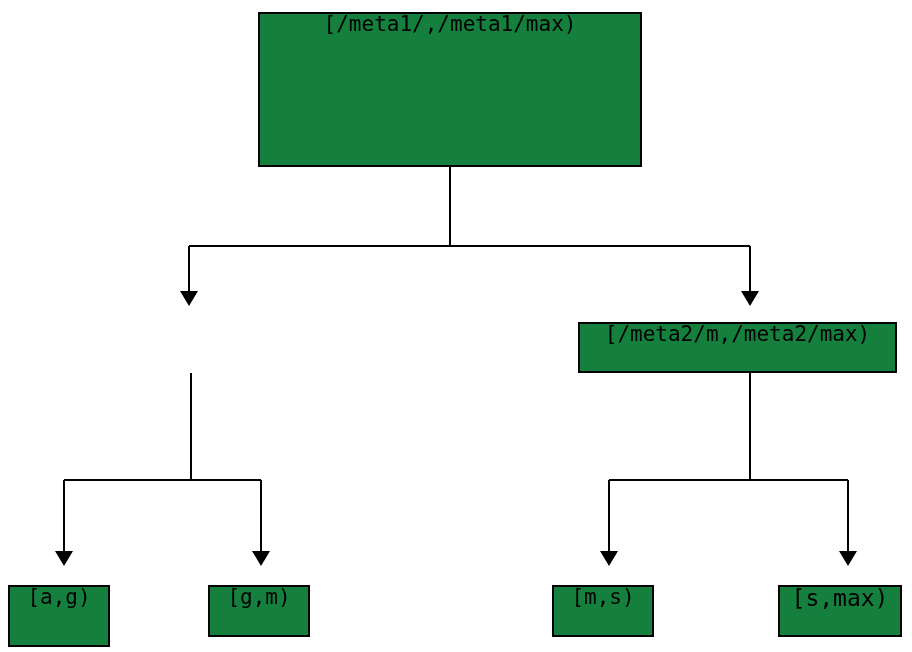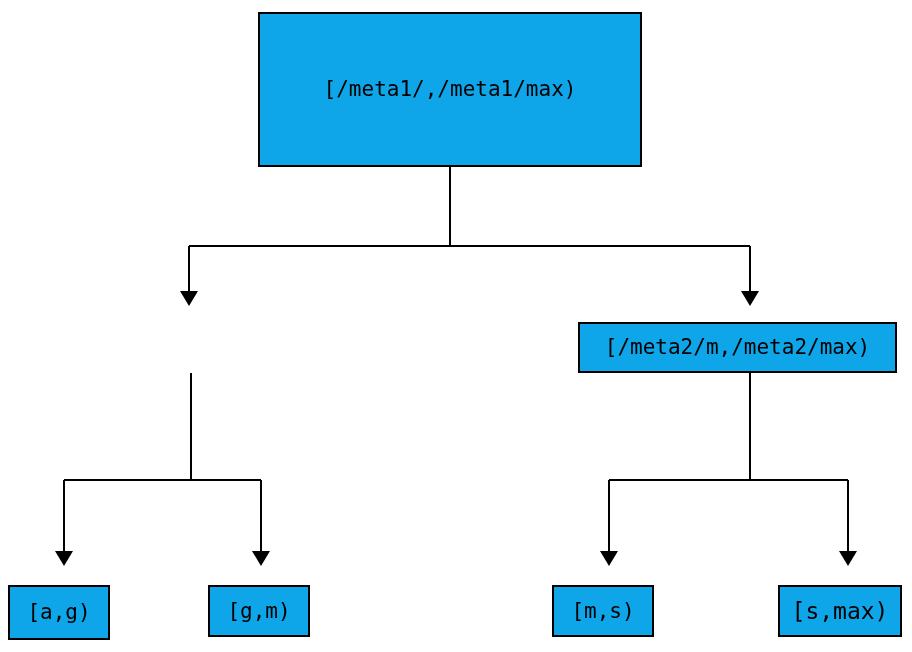--- a/index.html
+++ b/index.html
@@ -13,23 +13,22 @@
     width: 912px;
     height: 652px;
     background: #ffffff;
     overflow: hidden;
     font-family: "DejaVu Sans Mono", "Liberation Mono", monospace;
   }
   .node-box {
     position: absolute;
     box-sizing: border-box;
     border: 2px solid #000000;
-    background: #0ea5e9;
+    background: #15803d;
     display: flex;
-    align-items: center;
     justify-content: center;
     color: #000000;
     white-space: pre;
     letter-spacing: 0px;
   }
   .node-label {
     display: block;
     line-height: 1;
   }
   
@@ -53,21 +52,21 @@
     top: 322px;
     width: 319px;
     height: 51px;
     font-size: 21px;
   }
   
   #node-leaf-ag {
     left: 8px;
     top: 585px;
     width: 102px;
-    height: 55px;
+    height: 62px;
     font-size: 21px;
   }
   #node-leaf-gm {
     left: 208px;
     top: 585px;
     width: 102px;
     height: 52px;
     font-size: 21px;
   }
   #node-leaf-ms {

